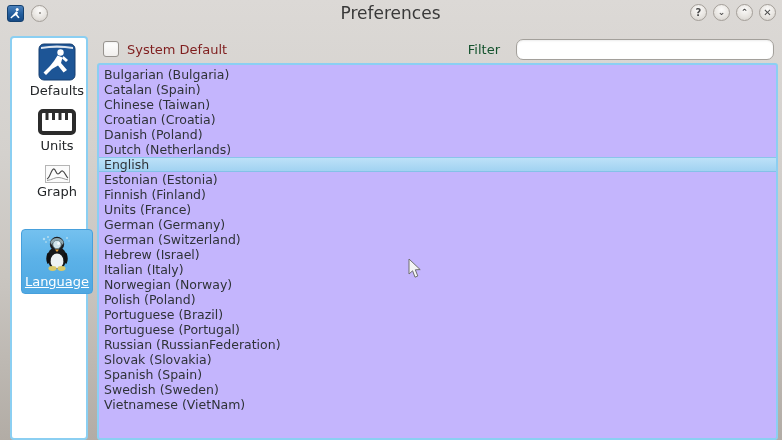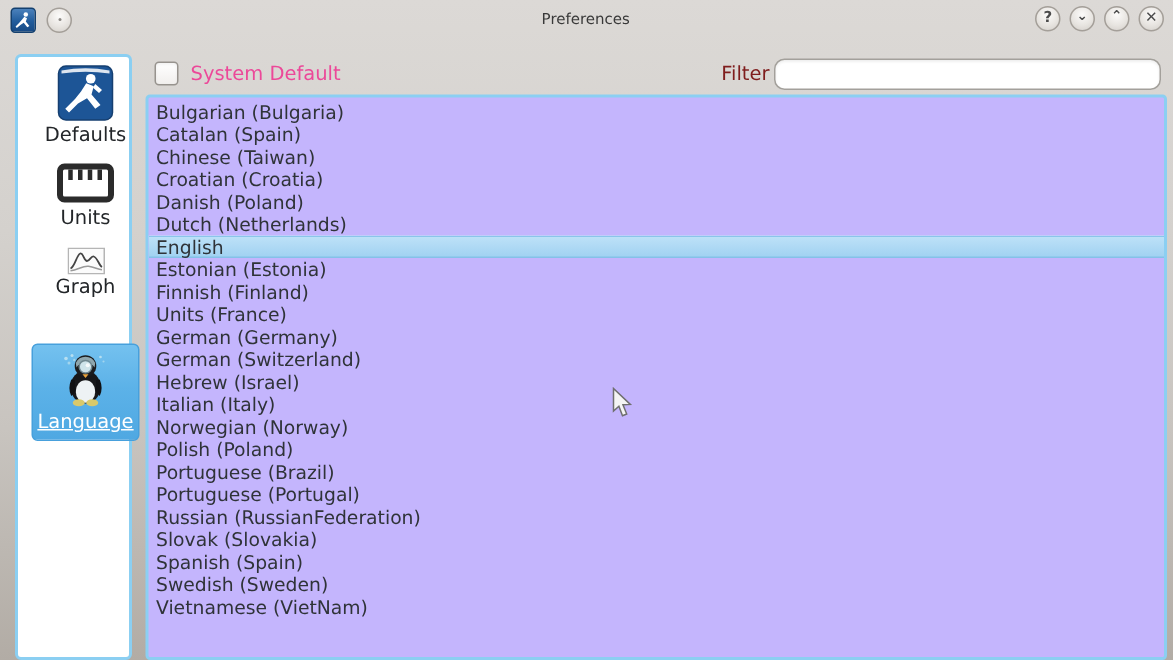--- a/index.html
+++ b/index.html
@@ -25,21 +25,21 @@
     width:17px;height:17px;border-radius:50%;
     background:radial-gradient(circle at 50% 32%,#fcfbfa 0%,#e8e5e1 55%,#d2cec9 100%);
     border:1px solid #a49f99;box-sizing:border-box;
     display:flex;align-items:center;justify-content:center;
     color:#4b4b4b;font-size:10px;line-height:1;font-weight:bold;
   }
   .round-btn.small-dot::after{content:"";width:2px;height:2px;border-radius:50%;background:#8d8a85;}
   .tb-title{
     position:absolute;left:0;right:1px;top:0;height:26px;
     display:flex;align-items:center;justify-content:center;
-    font-size:10px;color:#393939;pointer-events:none;
+    font-size:17px;color:#393939;pointer-events:none;
   }
   .tb-right{position:absolute;right:6px;top:4px;display:flex;gap:6px;}
   .glyph{font-size:10px;transform:translateY(-0.5px);}
   .glyph.chev{font-size:9px;}
   
   .sidebar{
     position:absolute;left:10px;top:36px;width:78px;height:404px;
     box-sizing:border-box;background:#ffffff;
     border:2px solid var(--focus-border,#8bcff2);border-radius:4px;
     display:flex;flex-direction:column;align-items:center;padding-left:16px;
@@ -64,23 +64,23 @@
   .topbar{
     position:absolute;left:97px;top:37px;width:681px;height:24px;
     display:flex;align-items:center;
   }
   .checkbox{
     width:16px;height:16px;margin-left:6px;box-sizing:border-box;
     border:1px solid #97938e;border-radius:3px;
     background:linear-gradient(180deg,#ffffff 0%,#f1efed 100%);
     box-shadow:inset 0 1px 2px rgba(0,0,0,0.06);
   }
-  .cb-label{font-size:13px;color:#ec4899;margin-left:8px;}
+  .cb-label{font-size:13px;color:#7f1d1d;margin-left:8px;}
   .spacer{flex:1;}
-  .filter-label{font-size:13px;color:#7f1d1d;margin-right:3px;}
+  .filter-label{font-size:13px;color:#14532d;margin-right:16px;}
   .filter-input{
     width:258px;height:21px;box-sizing:border-box;margin-right:4px;
     border:1px solid #a3a09b;border-radius:7px;
     background:#ffffff;outline:none;
     font-family:inherit;font-size:12px;color:#333;padding:0 7px;
     box-shadow:inset 0 1px 2px rgba(0,0,0,0.08);
   }
   
   .list{
     position:absolute;left:97px;top:63px;width:681px;height:377px;

